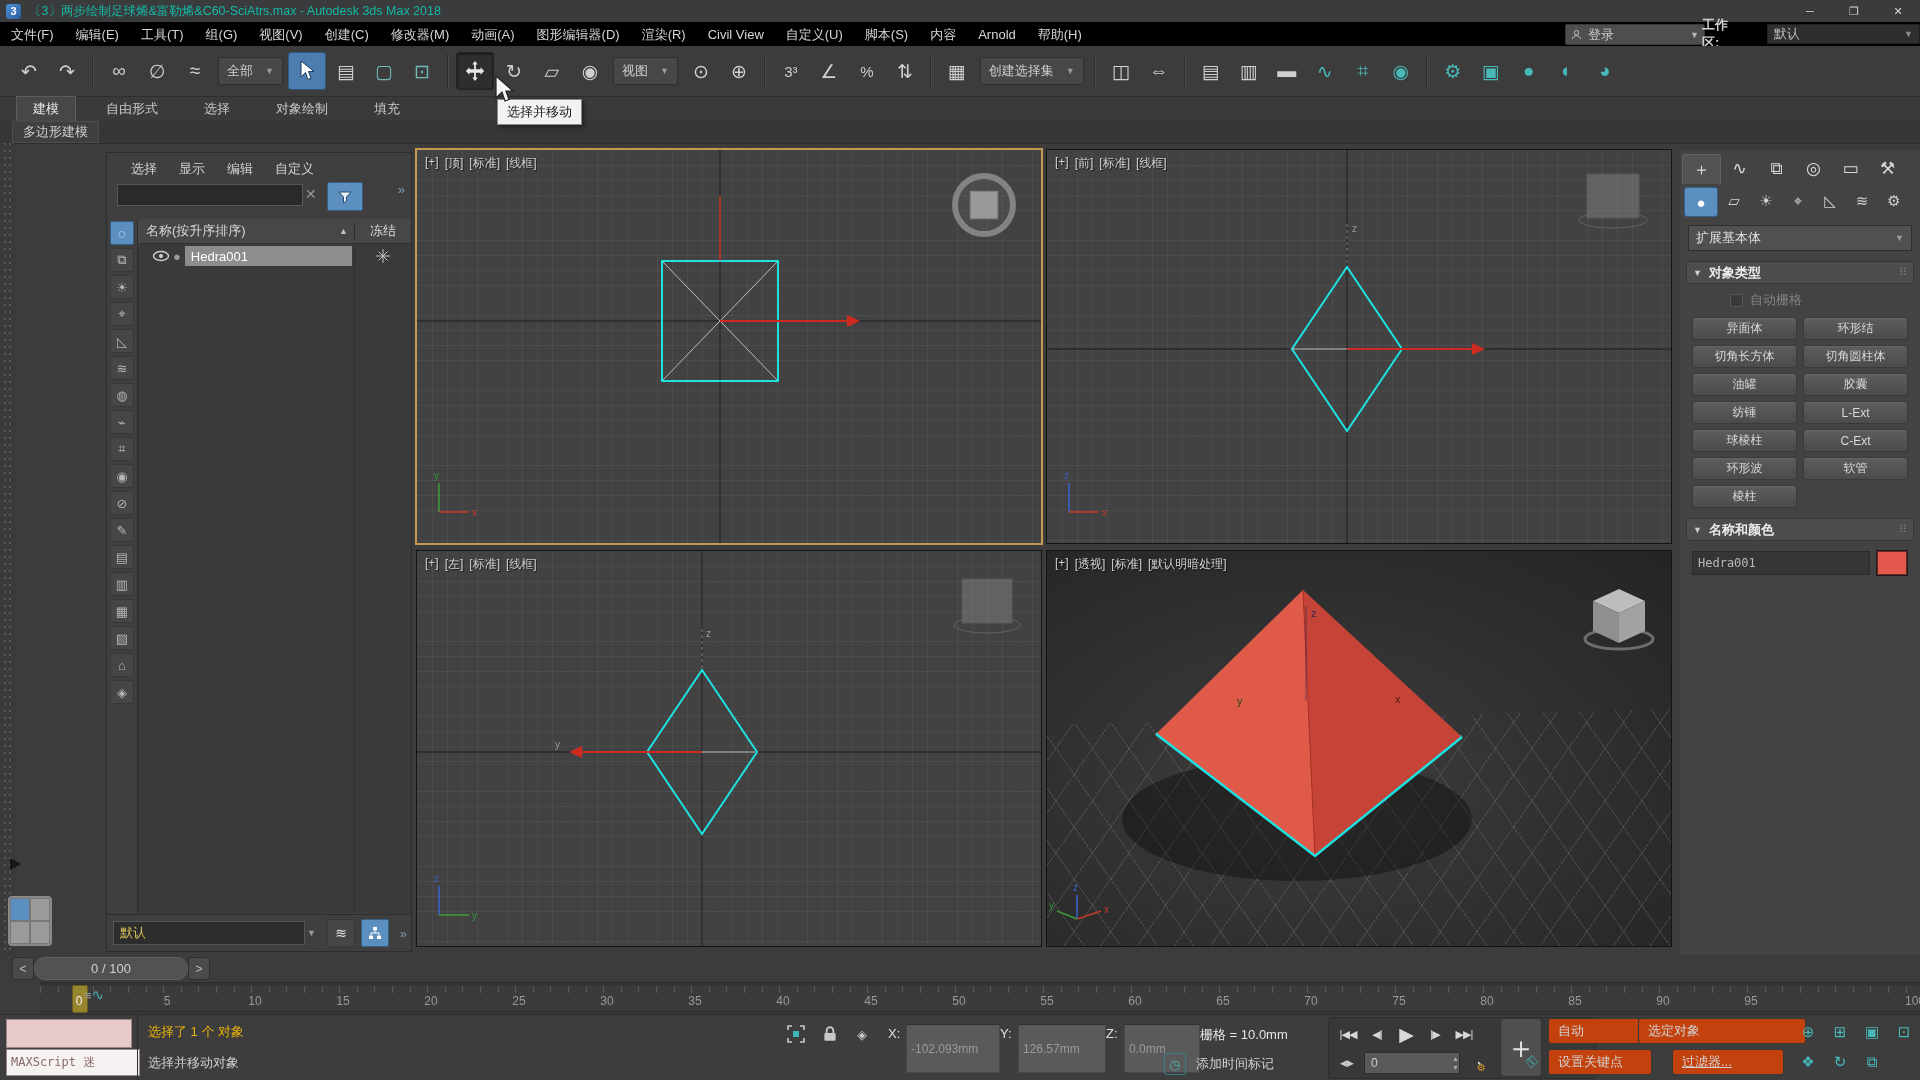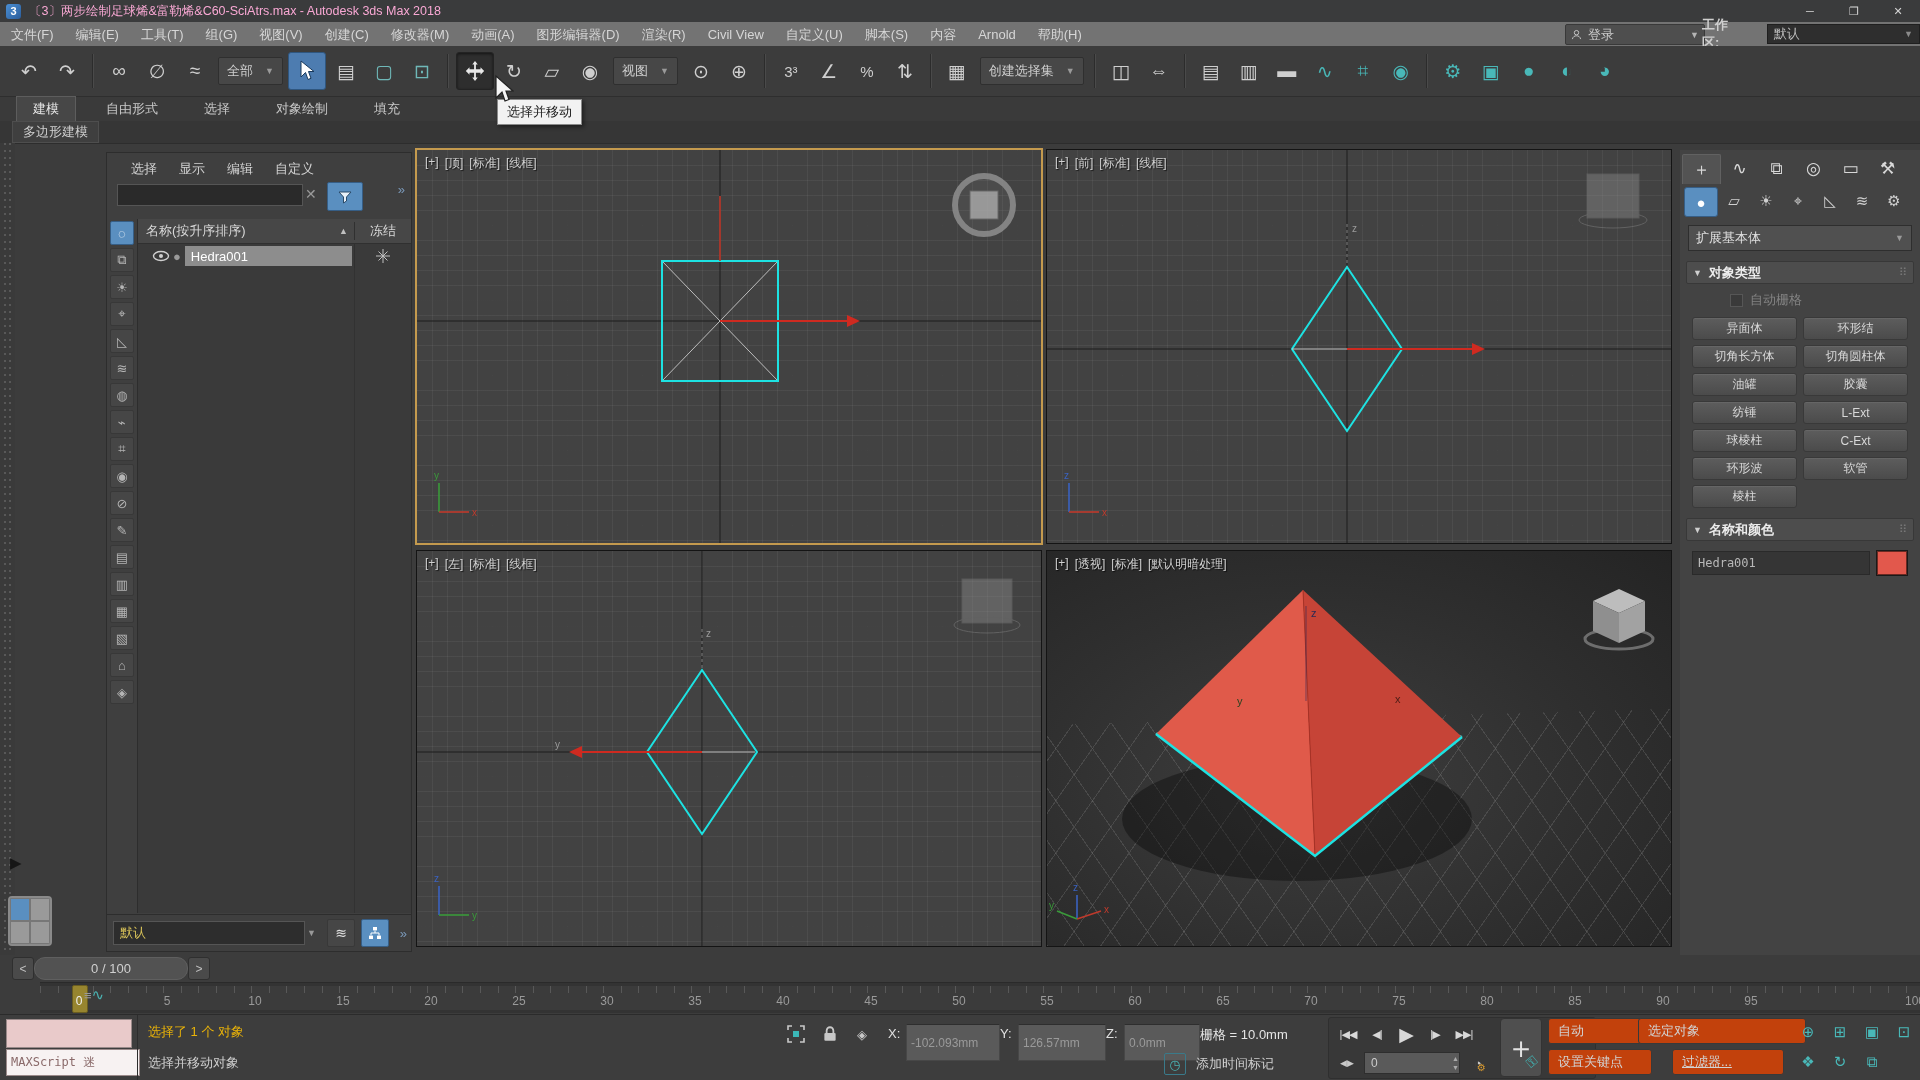--- a/index.html
+++ b/index.html
@@ -5,26 +5,26 @@
   html,body{margin:0;padding:0;background:#222;}
   #app{position:relative;width:1920px;height:1080px;background:#3c3c3c;overflow:hidden;
        font-family:"Liberation Sans","DejaVu Sans",sans-serif;color:#ccc;font-size:13px;
        -webkit-font-smoothing:antialiased;}
   
   .titlebar{position:absolute;left:0;top:0;width:1920px;height:22px;background:#3a3b3c;
             display:flex;align-items:center;border-bottom:1px solid #2e2e2e;}
   .max-logo{width:15px;height:15px;margin:0 8px 0 6px;border-radius:3px;
             background:linear-gradient(135deg,#4a8fd4,#2b5d9b);color:#fff;font-weight:bold;
             font-size:11px;display:flex;align-items:center;justify-content:center;}
-  .title-text{color:#f9a8d4;font-size:12.5px;}
+  .title-text{color:#14b8a6;font-size:12.5px;}
   .win-controls{margin-left:auto;display:flex;}
   .win-btn{width:44px;height:21px;display:flex;align-items:center;justify-content:center;
            color:#d5d5d5;font-size:11px;}
   
-  .menubar{position:absolute;left:0;top:22px;width:1920px;height:24px;background:#737373;
+  .menubar{position:absolute;left:0;top:22px;width:1920px;height:24px;background:#000000;
            display:flex;align-items:center;border-bottom:1px solid #2c2c2c;}
   .menu-item{padding:0 11px;color:#d6d6d6;font-size:13px;line-height:23px;white-space:nowrap;}
   .signin{position:absolute;left:1565px;top:2px;width:128px;height:19px;background:#4e4e4e;
           border:1px solid #393939;border-radius:2px;display:flex;align-items:center;padding:0 5px;}
   .signin .person{width:11px;height:11px;margin-right:6px;}
   .signin .caret{margin-left:auto;font-size:9px;color:#b5b5b5;}
   .workspace{position:absolute;left:1702px;top:2px;display:flex;align-items:center;height:20px;}
   .workspace .lbl{color:#cfcfcf;margin-right:24px;font-weight:bold;}
   .ws-field{width:148px;height:18px;background:#2e2e2e;border:1px solid #1f1f1f;color:#bdbdbd;
             display:flex;align-items:center;padding:0 6px;}
@@ -177,21 +177,21 @@
                   border:1px solid #9a8a8a;color:#8a6a6a;font-family:"DejaVu Sans Mono",monospace;
                   font-size:12px;display:flex;align-items:center;padding:0 4px;white-space:nowrap;overflow:hidden;}
   .sb-vdiv{position:absolute;left:137px;top:0;bottom:0;width:1px;background:#2d2d2d;}
   .sb-status{position:absolute;left:148px;top:8px;color:#eab308;}
   .sb-prompt{position:absolute;left:148px;top:39px;color:#cfcfcf;}
   .sb-ico{position:absolute;top:7px;width:24px;height:24px;display:flex;align-items:center;
           justify-content:center;color:#c8c8c8;}
   .coord-lbl{position:absolute;top:11px;color:#e0e0e0;}
   .coord-field{position:absolute;top:9px;height:19px;background:#5a5a5a;border:1px solid #474747;
                border-top-color:#2e2e2e;color:#9a9a9a;font-size:12px;display:flex;align-items:center;
-               padding:8px 4px;overflow:hidden;white-space:nowrap;}
+               padding:14px 4px;overflow:hidden;white-space:nowrap;}
   .grid-text{position:absolute;left:1200px;top:11px;color:#e5e5e5;}
   .timetag{position:absolute;left:1164px;top:38px;display:flex;align-items:center;color:#cfcfcf;}
   .timetag .clock{width:20px;height:20px;border:1px solid #3a7a8a;border-radius:2px;display:flex;
        align-items:center;justify-content:center;color:#4ab0b0;margin-right:10px;font-size:13px;}
   .transport-bg{position:absolute;left:1328px;top:2px;width:266px;height:60px;background:#383838;
                 border:1px solid #2f2f2f;border-radius:3px;}
   .transport{position:absolute;left:1336px;top:7px;display:flex;gap:5px;}
   .tp-btn{min-width:24px;height:24px;display:flex;align-items:center;justify-content:center;
           color:#d8d8d8;font-size:11px;letter-spacing:-1px;}
   .tp-btn.play{font-size:19px;}

